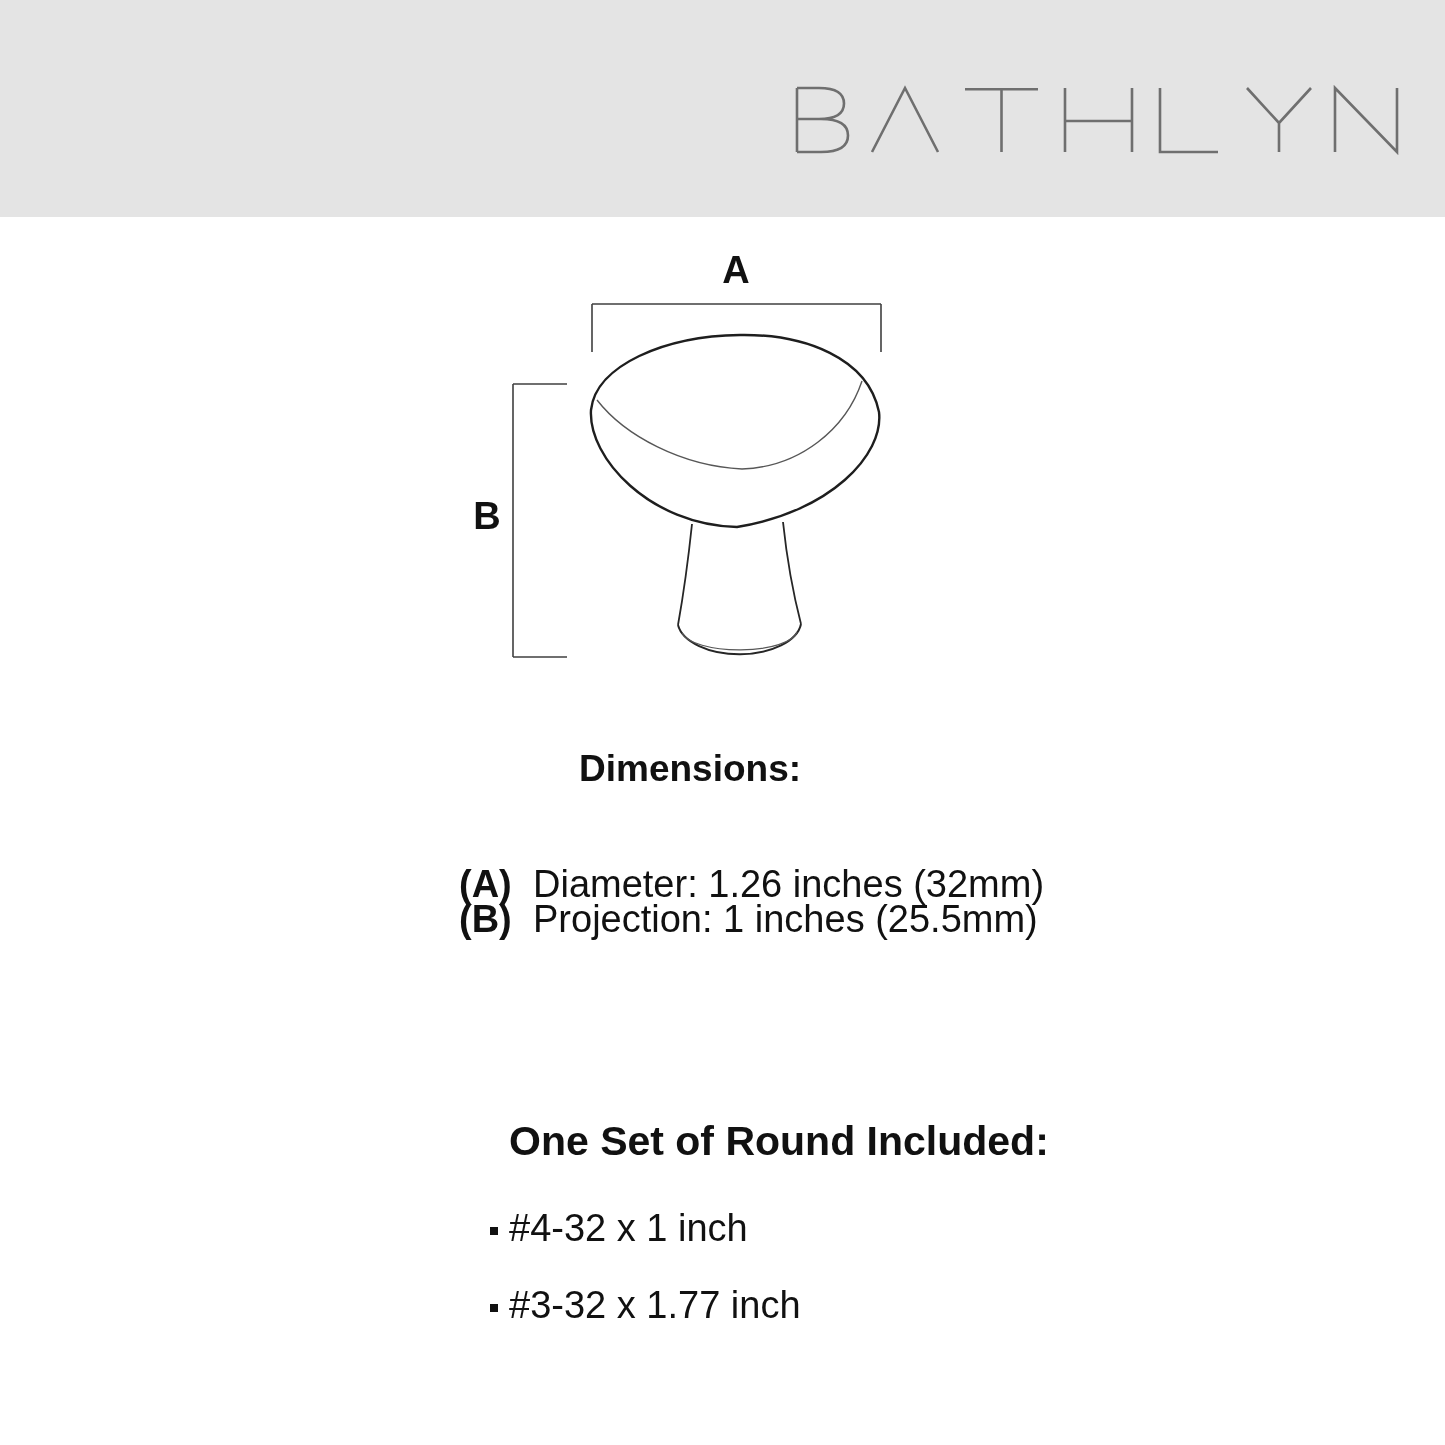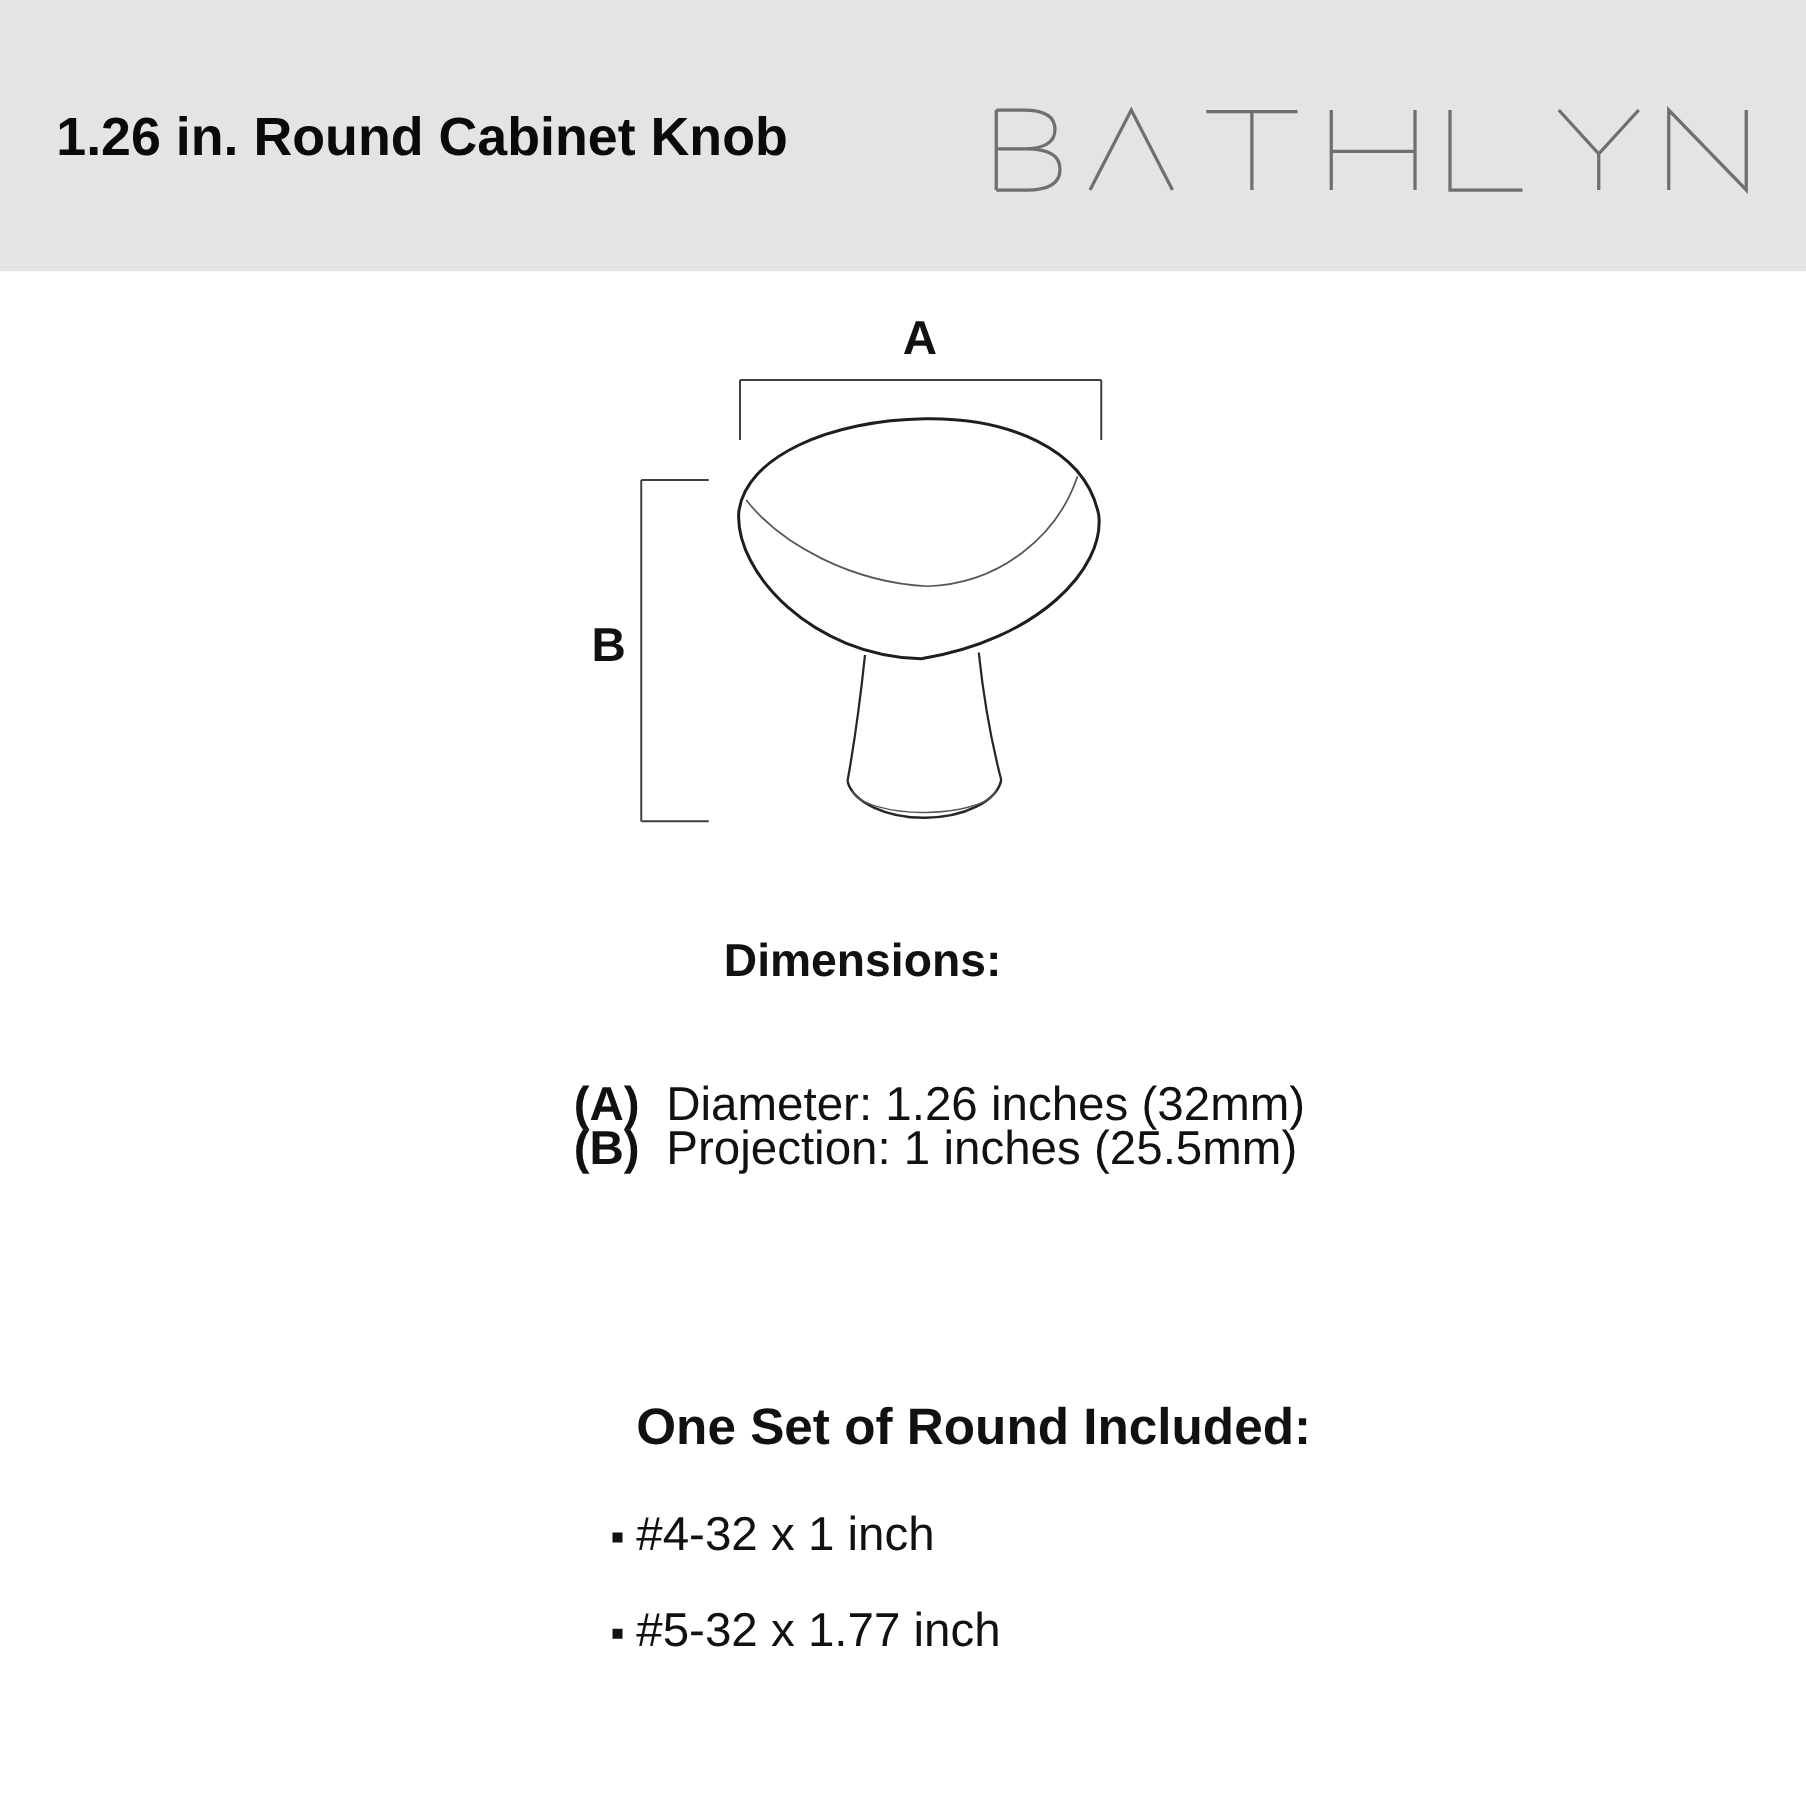--- a/index.html
+++ b/index.html
@@ -51,21 +51,20 @@
   }
   .screw-1{top:1209px;}
   .screw-2{top:1286px;}
 </style>
 </head>
 <body>
 
 <div class="canvas">
 
   <div class="header">
-    <div class="title">1.26 in. Round Cabinet Knob</div>
 
     <svg class="logo-svg" width="604" height="64" viewBox="0 0 604 64" role="img" aria-label="BATHLYN">
       <g fill="none" stroke="#6f6f6f" stroke-width="2.6" stroke-miterlimit="6">
         <path d="M2,0 V64 M2,0 H24 Q49,0 49,15.5 Q49,31 24,31 H2 M2,31 H26 Q53,31 53,47.5 Q53,64 26,64 H2"></path>
         <path d="M77,64 L110,0 L143,64"></path>
         <path d="M170,1.3 H243 M206.5,1.3 V64"></path>
         <path d="M270,0 V64 M337,0 V64 M270,33 H337"></path>
         <path d="M365,0 V64 H423"></path>
         <path d="M452,0 L484,35 L516,0 M484,35 V64"></path>
         <path d="M540,64 V0 L602,64 V0"></path>
@@ -105,16 +104,16 @@
   <div class="dim-row row-b">
     <span class="key">(B)</span><span>Projection: 1 inches (25.5mm)</span>
   </div>
 
   <div class="screw-heading">One Set of Round Included:</div>
 
   <div class="screw-row screw-1">
     <span class="sq"></span><span>#4-32 x 1 inch</span>
   </div>
   <div class="screw-row screw-2">
-    <span class="sq"></span><span>#5-32 x 1.77 inch</span>
+    <span class="sq"></span><span>#3-32 x 1.77 inch</span>
   </div>
 
 </div>
 
 </body></html>

